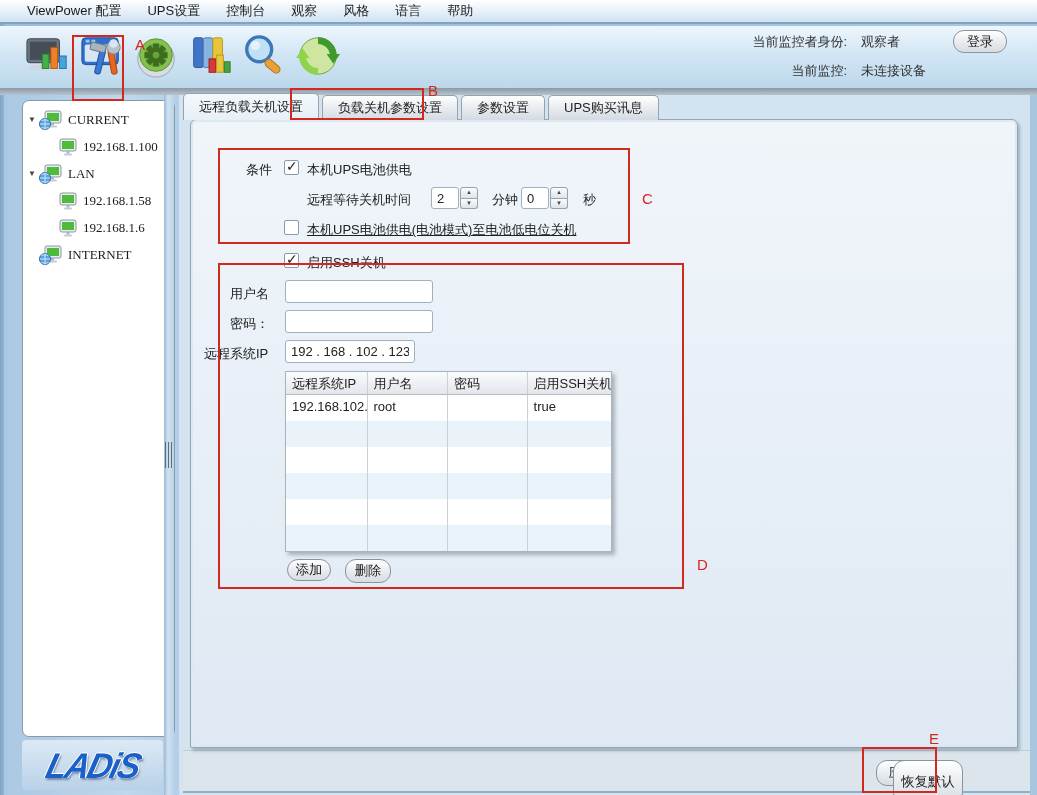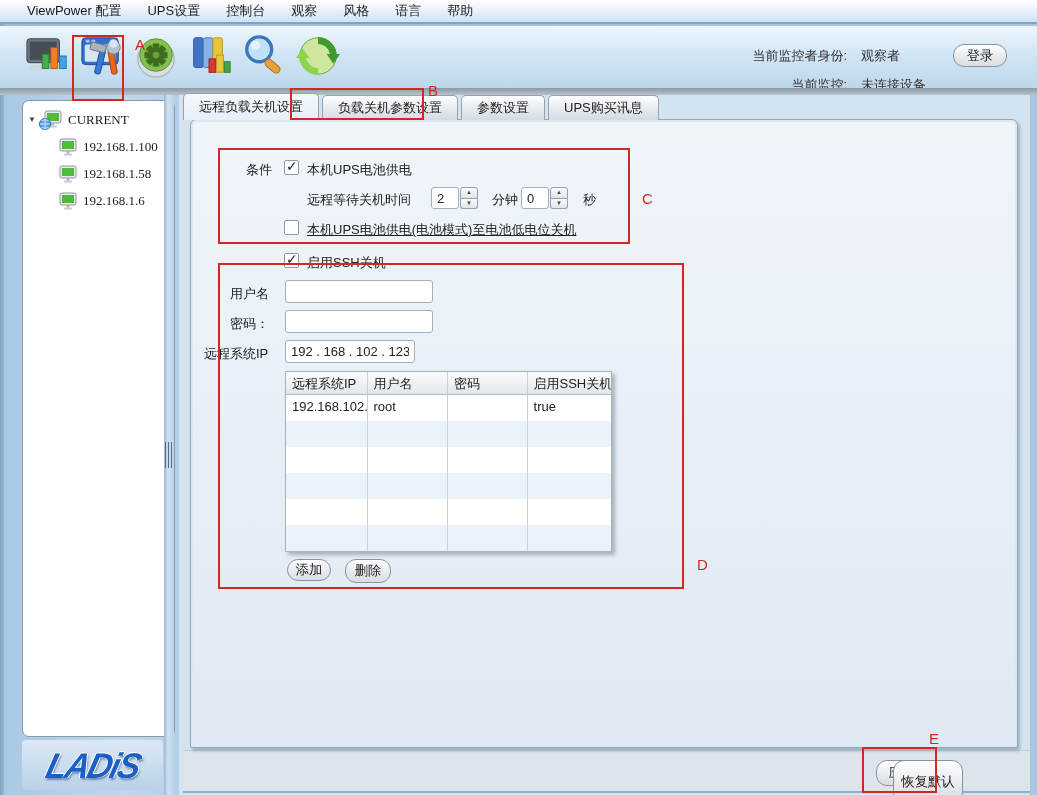--- a/index.html
+++ b/index.html
@@ -11,21 +11,21 @@
   .menubar { position:absolute; left:0; top:0; width:1037px; height:24px;
     background:linear-gradient(#ffffff,#e2eef8 60%,#cfe2f1);
     border-bottom:2px solid #7fa3c2; display:flex; align-items:center; padding-left:14px; }
   .menu-item { padding:2px 13px; color:#1a1a1a; cursor:default; }
 
   
   .toolbar { position:absolute; left:0; top:26px; width:1037px; height:62px;
     background:linear-gradient(180deg,#eef6fc 0%,#d2e6f5 45%,#bcd7eb 100%); }
   .tool-icons { position:absolute; left:24px; top:3px; display:flex; gap:7px; }
   .tool-btn { width:47px; height:56px; display:flex; align-items:center; justify-content:center; }
-  .status { position:absolute; right:26px; top:18px; display:grid;
+  .status { position:absolute; right:26px; top:4px; display:grid;
     grid-template-columns:auto 78px 58px; column-gap:14px; row-gap:9px; align-items:center; }
   .status .lab { text-align:right; color:#333; }
   .status .val { text-align:left; color:#333; }
   .sep-band { position:absolute; left:0; top:88px; width:1037px; height:7px;
     background:linear-gradient(#8d98a2,#b4c4d1); }
 
   
   .btn { display:inline-flex; align-items:center; justify-content:center;
     background:linear-gradient(#feffff,#e7ebef 55%,#d8dde3);
     border:1px solid #8a949e; border-radius:11px; color:#222; cursor:pointer; }
@@ -223,20 +223,34 @@
     <span class="t-ico">
       <svg width="20" height="18" viewBox="0 0 20 18">
         <rect x="2" y="1" width="16" height="12" rx="2" fill="#e8ecf0" stroke="#8a96a2"></rect>
         <rect x="4" y="3" width="12" height="8" fill="#4fbb3a"></rect>
         <rect x="8.5" y="13" width="3" height="2.5" fill="#aab4be"></rect>
         <rect x="6" y="15.5" width="8" height="2" rx="1" fill="#c2ccd4"></rect>
       </svg>
     </span>
     <span class="tree-label">192.168.1.100</span>
   </div>
+  <div class="tree-row group">
+    <span class="expander"></span>
+    <span class="t-ico">
+      <svg width="24" height="20" viewBox="0 0 24 20">
+        <rect x="6" y="1" width="16" height="12" rx="2" fill="#e8ecf0" stroke="#8a96a2"></rect>
+        <rect x="8" y="3" width="12" height="8" fill="#4fbb3a"></rect>
+        <rect x="12" y="13" width="3" height="2.5" fill="#aab4be"></rect>
+        <rect x="10" y="15.5" width="8" height="2" rx="1" fill="#c2ccd4"></rect>
+        <circle cx="6" cy="14" r="5.5" fill="#5aa2e0" stroke="#2a6db0"></circle>
+        <path d="M1 14 h10 M6 8.5 v11 M2.5 10.5 a8 8 0 0 1 7 0 M2.5 17.5 a8 8 0 0 0 7 0" stroke="#cfe6f8" stroke-width="1" fill="none"></path>
+      </svg>
+    </span>
+    <span class="tree-label">LAN</span>
+  </div>
   <div class="tree-row leaf">
     <span class="t-ico">
       <svg width="20" height="18" viewBox="0 0 20 18">
         <rect x="2" y="1" width="16" height="12" rx="2" fill="#e8ecf0" stroke="#8a96a2"></rect>
         <rect x="4" y="3" width="12" height="8" fill="#4fbb3a"></rect>
         <rect x="8.5" y="13" width="3" height="2.5" fill="#aab4be"></rect>
         <rect x="6" y="15.5" width="8" height="2" rx="1" fill="#c2ccd4"></rect>
       </svg>
     </span>
     <span class="tree-label">192.168.1.58</span>
@@ -244,20 +258,33 @@
   <div class="tree-row leaf">
     <span class="t-ico">
       <svg width="20" height="18" viewBox="0 0 20 18">
         <rect x="2" y="1" width="16" height="12" rx="2" fill="#e8ecf0" stroke="#8a96a2"></rect>
         <rect x="4" y="3" width="12" height="8" fill="#4fbb3a"></rect>
         <rect x="8.5" y="13" width="3" height="2.5" fill="#aab4be"></rect>
         <rect x="6" y="15.5" width="8" height="2" rx="1" fill="#c2ccd4"></rect>
       </svg>
     </span>
     <span class="tree-label">192.168.1.6</span>
+  </div>
+  <div class="tree-row group" style="padding-left:14px;">
+    <span class="t-ico">
+      <svg width="24" height="20" viewBox="0 0 24 20">
+        <rect x="6" y="1" width="16" height="12" rx="2" fill="#e8ecf0" stroke="#8a96a2"></rect>
+        <rect x="8" y="3" width="12" height="8" fill="#4fbb3a"></rect>
+        <rect x="12" y="13" width="3" height="2.5" fill="#aab4be"></rect>
+        <rect x="10" y="15.5" width="8" height="2" rx="1" fill="#c2ccd4"></rect>
+        <circle cx="6" cy="14" r="5.5" fill="#5aa2e0" stroke="#2a6db0"></circle>
+        <path d="M1 14 h10 M6 8.5 v11 M2.5 10.5 a8 8 0 0 1 7 0 M2.5 17.5 a8 8 0 0 0 7 0" stroke="#cfe6f8" stroke-width="1" fill="none"></path>
+      </svg>
+    </span>
+    <span class="tree-label">INTERNET</span>
   </div>
 </div>
 
 <div class="splitter">
   <div class="grip"></div>
 </div>
 
 <div class="logo-panel">
   <span class="logo-text">LADiS</span>
 </div>

